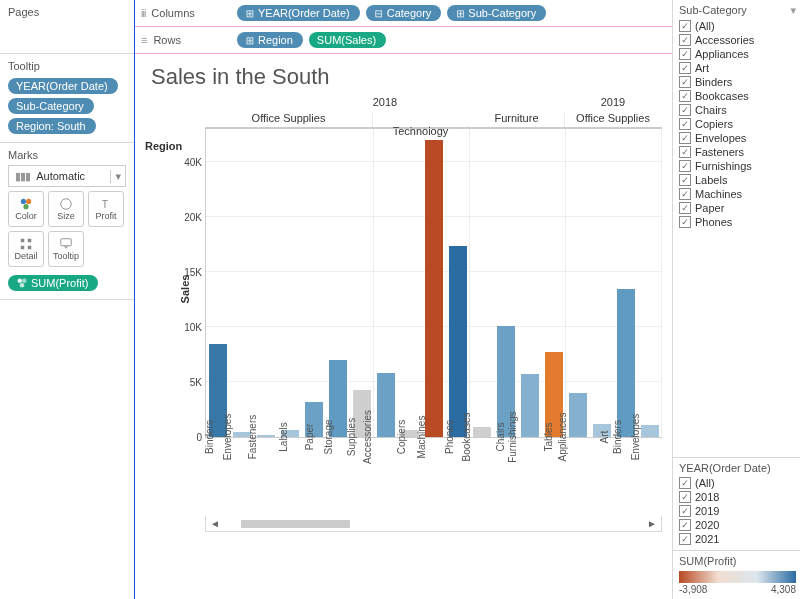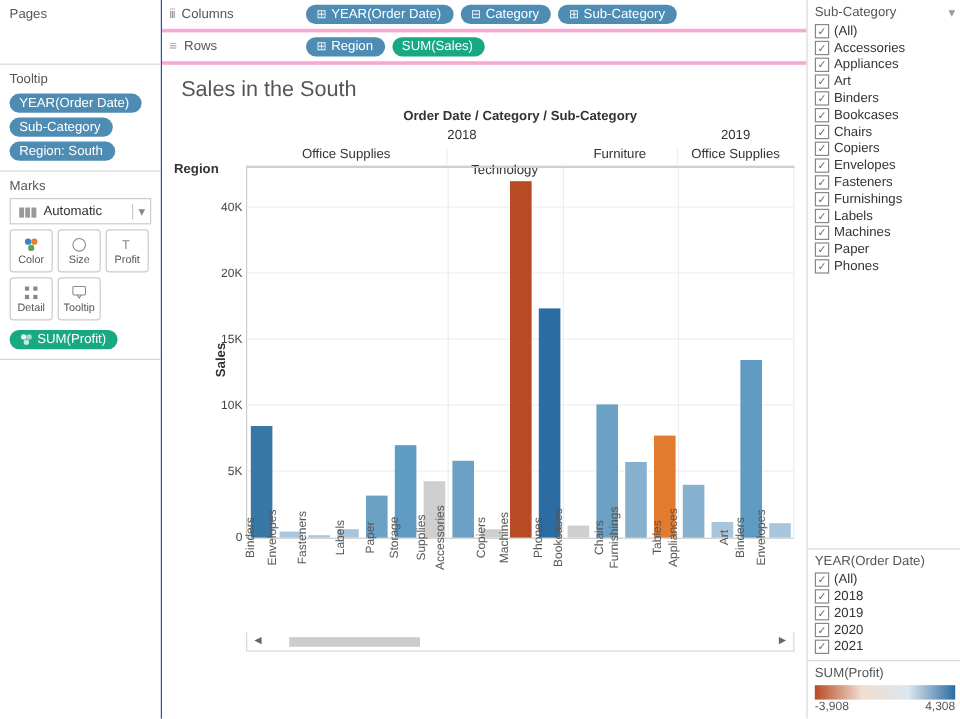--- a/index.html
+++ b/index.html
@@ -15,27 +15,27 @@
 .pill.green { background: #19a884; }
 .marks-row { display: flex; gap: 4px; margin-top: 4px; }
 .mark-btn { border: 1px solid #ccc; border-radius: 3px; width: 36px; height: 36px; display: flex; flex-direction: column; align-items: center; justify-content: center; font-size: 9px; color: #555; }
 .mark-btn svg { width: 14px; height: 14px; }
 .select { border: 1px solid #ccc; height: 22px; display: flex; align-items: center; padding: 0 6px; font-size: 11px; position: relative; }
 .select::after { content: "▾"; position: absolute; right: 4px; color: #888; border-left:1px solid #ccc; padding-left:4px;}
 .select .bars-ico { margin-right:6px; }
 
 
 .center { display: flex; flex-direction: column; }
-.shelf { display: flex; align-items: center; border-bottom: 3px solid #f9a8d4; height: 27px; padding: 0 6px; gap: 24px; }
+.shelf { display: flex; align-items: center; border-bottom: 1px solid #f9a8d4; height: 27px; padding: 0 6px; gap: 6px; }
 .shelf-label { font-size: 11px; color: #555; width: 90px; display:flex; align-items:center; gap:6px;}
 .shelf .pill { margin: 0; }
 .pill .ico { font-size: 10px; margin-right: 3px; opacity:.9; display:inline-block; width:10px; text-align:center;}
 
 .viz { flex: 1; position: relative; padding: 10px 10px 0 10px; display:flex; flex-direction:column; }
-.title { font-size: 18px; color: #555; font-weight: 300; margin: 0 0 6px 6px; }
+.title { font-size: 22px; color: #555; font-weight: 300; margin: 0 0 6px 6px; }
 
 .chart-wrap { display:flex; flex:1; min-height:0; }
 .row-labels { width:60px; display:flex; flex-direction:column;}
 .row-labels .hdr { height:60px; font-weight:bold; font-size:11px; display:flex; align-items:flex-end; padding-bottom:4px;}
 .row-labels .region-val { flex:1; display:flex; align-items:center; font-size:11px;}
 .plot { flex:1; position:relative; }
 
 .year-hdr { height:16px; display:flex; border-bottom:none; font-size:11px; color:#333;}
 .year-hdr > div { text-align:center;}
 .cat-hdr { height:16px; display:flex; border-bottom:1px solid #ccc; font-size:11px; color:#333;}
@@ -167,21 +167,20 @@
         </div>
     </div>
 
     <div class="viz">
       <div class="title">Sales in the South</div>
       <div class="chart-wrap">
         <div class="row-labels">
           <div class="hdr">Region</div>
         </div>
         <div class="plot">
-          <div class="col-title">Order Date / Category / Sub-Category</div>
           <div class="year-hdr" id="year-hdr">
               <div style="width: 360px;">2018</div>
               <div style="width: 96px;">2019</div>
             </div>
           <div class="cat-hdr" id="cat-hdr">
               <div style="width: 168px;">Office Supplies</div>
               <div style="width: 96px; margin-top: 13px;">Technology</div>
               <div style="width: 96px;">Furniture</div>
               <div style="width: 96px;">Office Supplies</div>
             </div>

